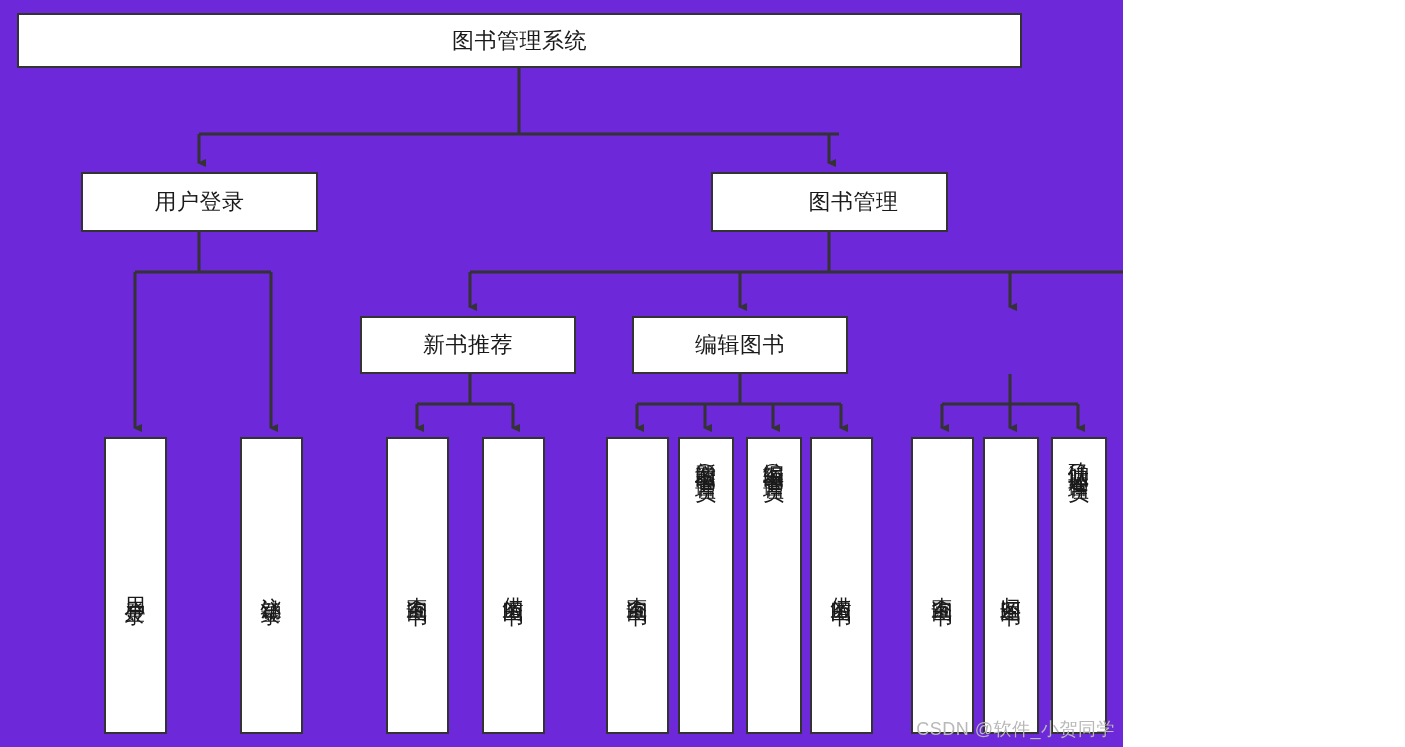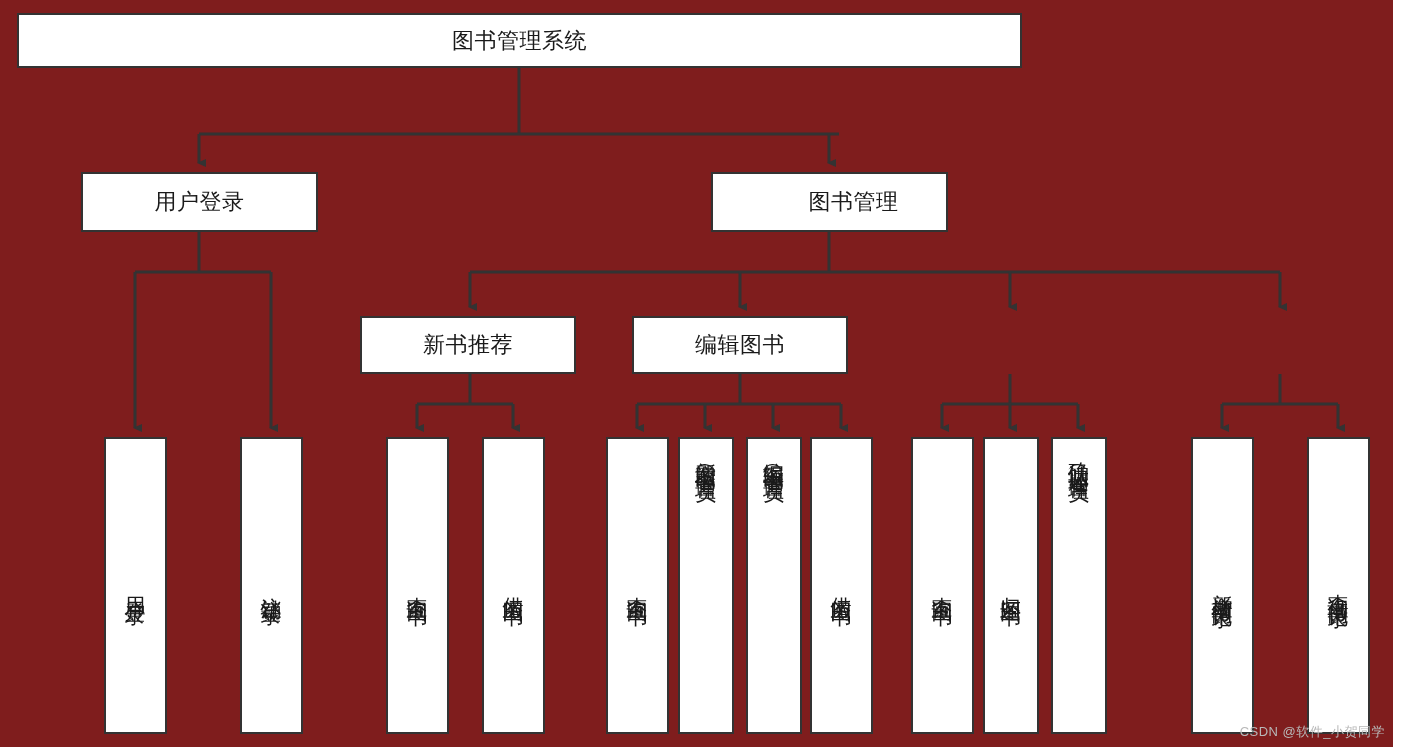--- a/index.html
+++ b/index.html
@@ -5,23 +5,23 @@
   html, body {
     margin: 0;
     padding: 0;
     background: #ffffff;
   }
   body {
     font-family: "Liberation Sans", "DejaVu Sans", sans-serif;
   }
   #canvas {
     position: relative;
-    width: 1393px;
+    width: 1123px;
     height: 747px;
-    background: #7f1d1d;
+    background: #6d28d9;
     overflow: hidden;
   }
   svg.wires {
     position: absolute;
     left: 0;
     top: 0;
     width: 1405px;
     height: 747px;
     pointer-events: none;
   }
@@ -57,21 +57,21 @@
     display: block;
   }
   .node.leaf.centered {
     align-items: center;
     padding-top: 0;
   }
   .watermark {
     position: absolute;
     right: 8px;
     bottom: 6px;
-    font-size: 13px;
+    font-size: 18px;
     color: #b8b8b8;
     white-space: nowrap;
     letter-spacing: 0.5px;
     margin-left: 16px;
   }
 </style>
 </head>
 <body>
 
 <div id="canvas">

